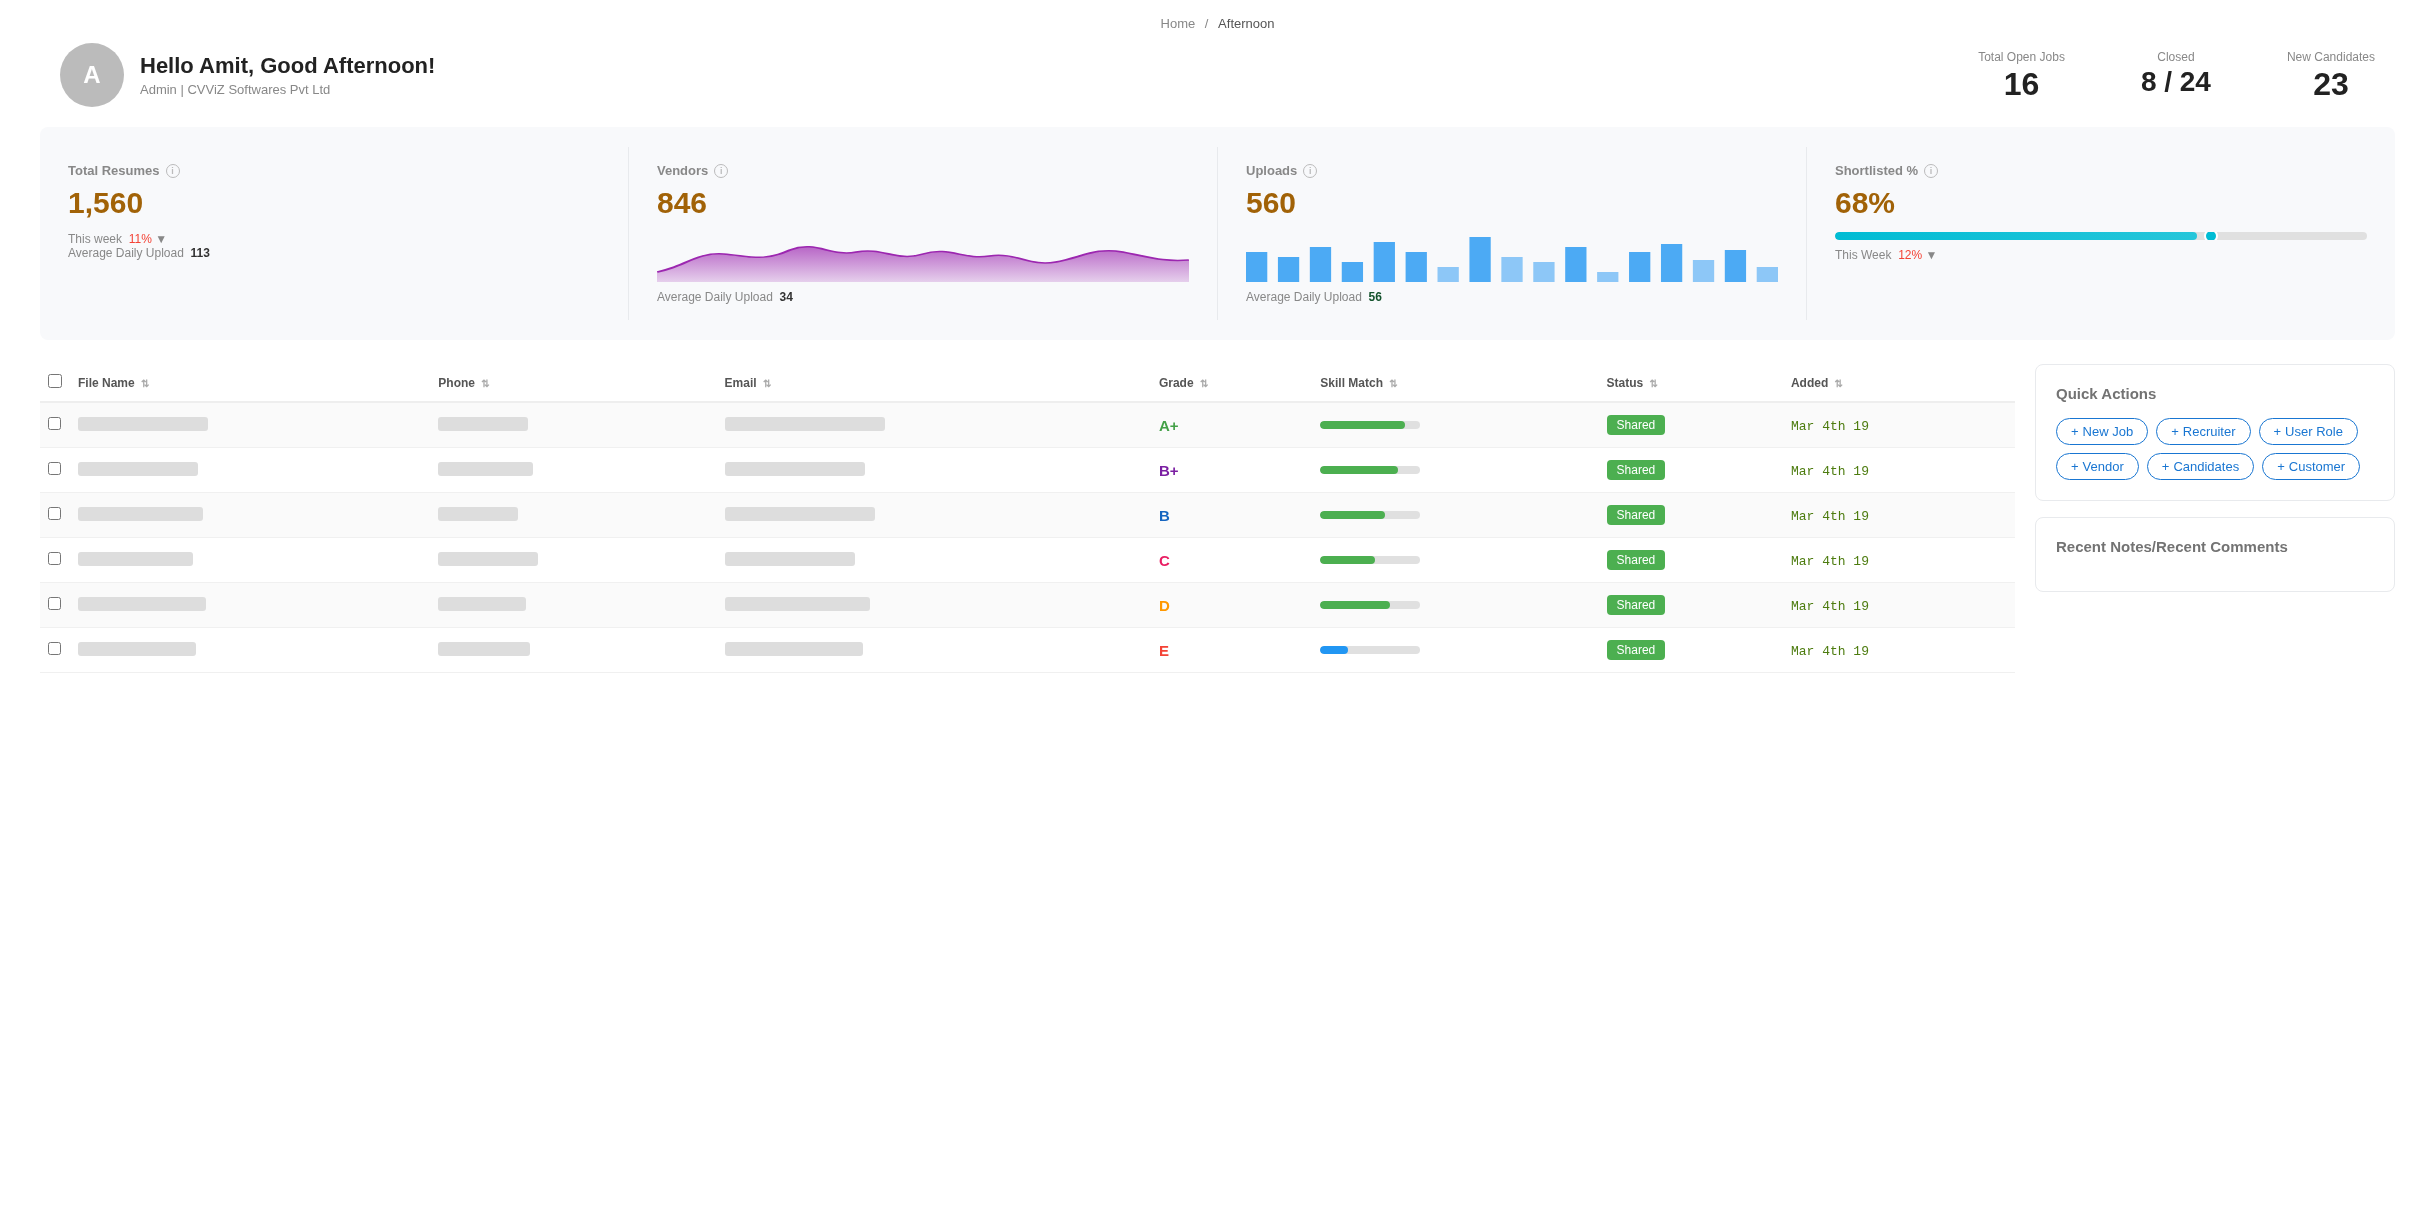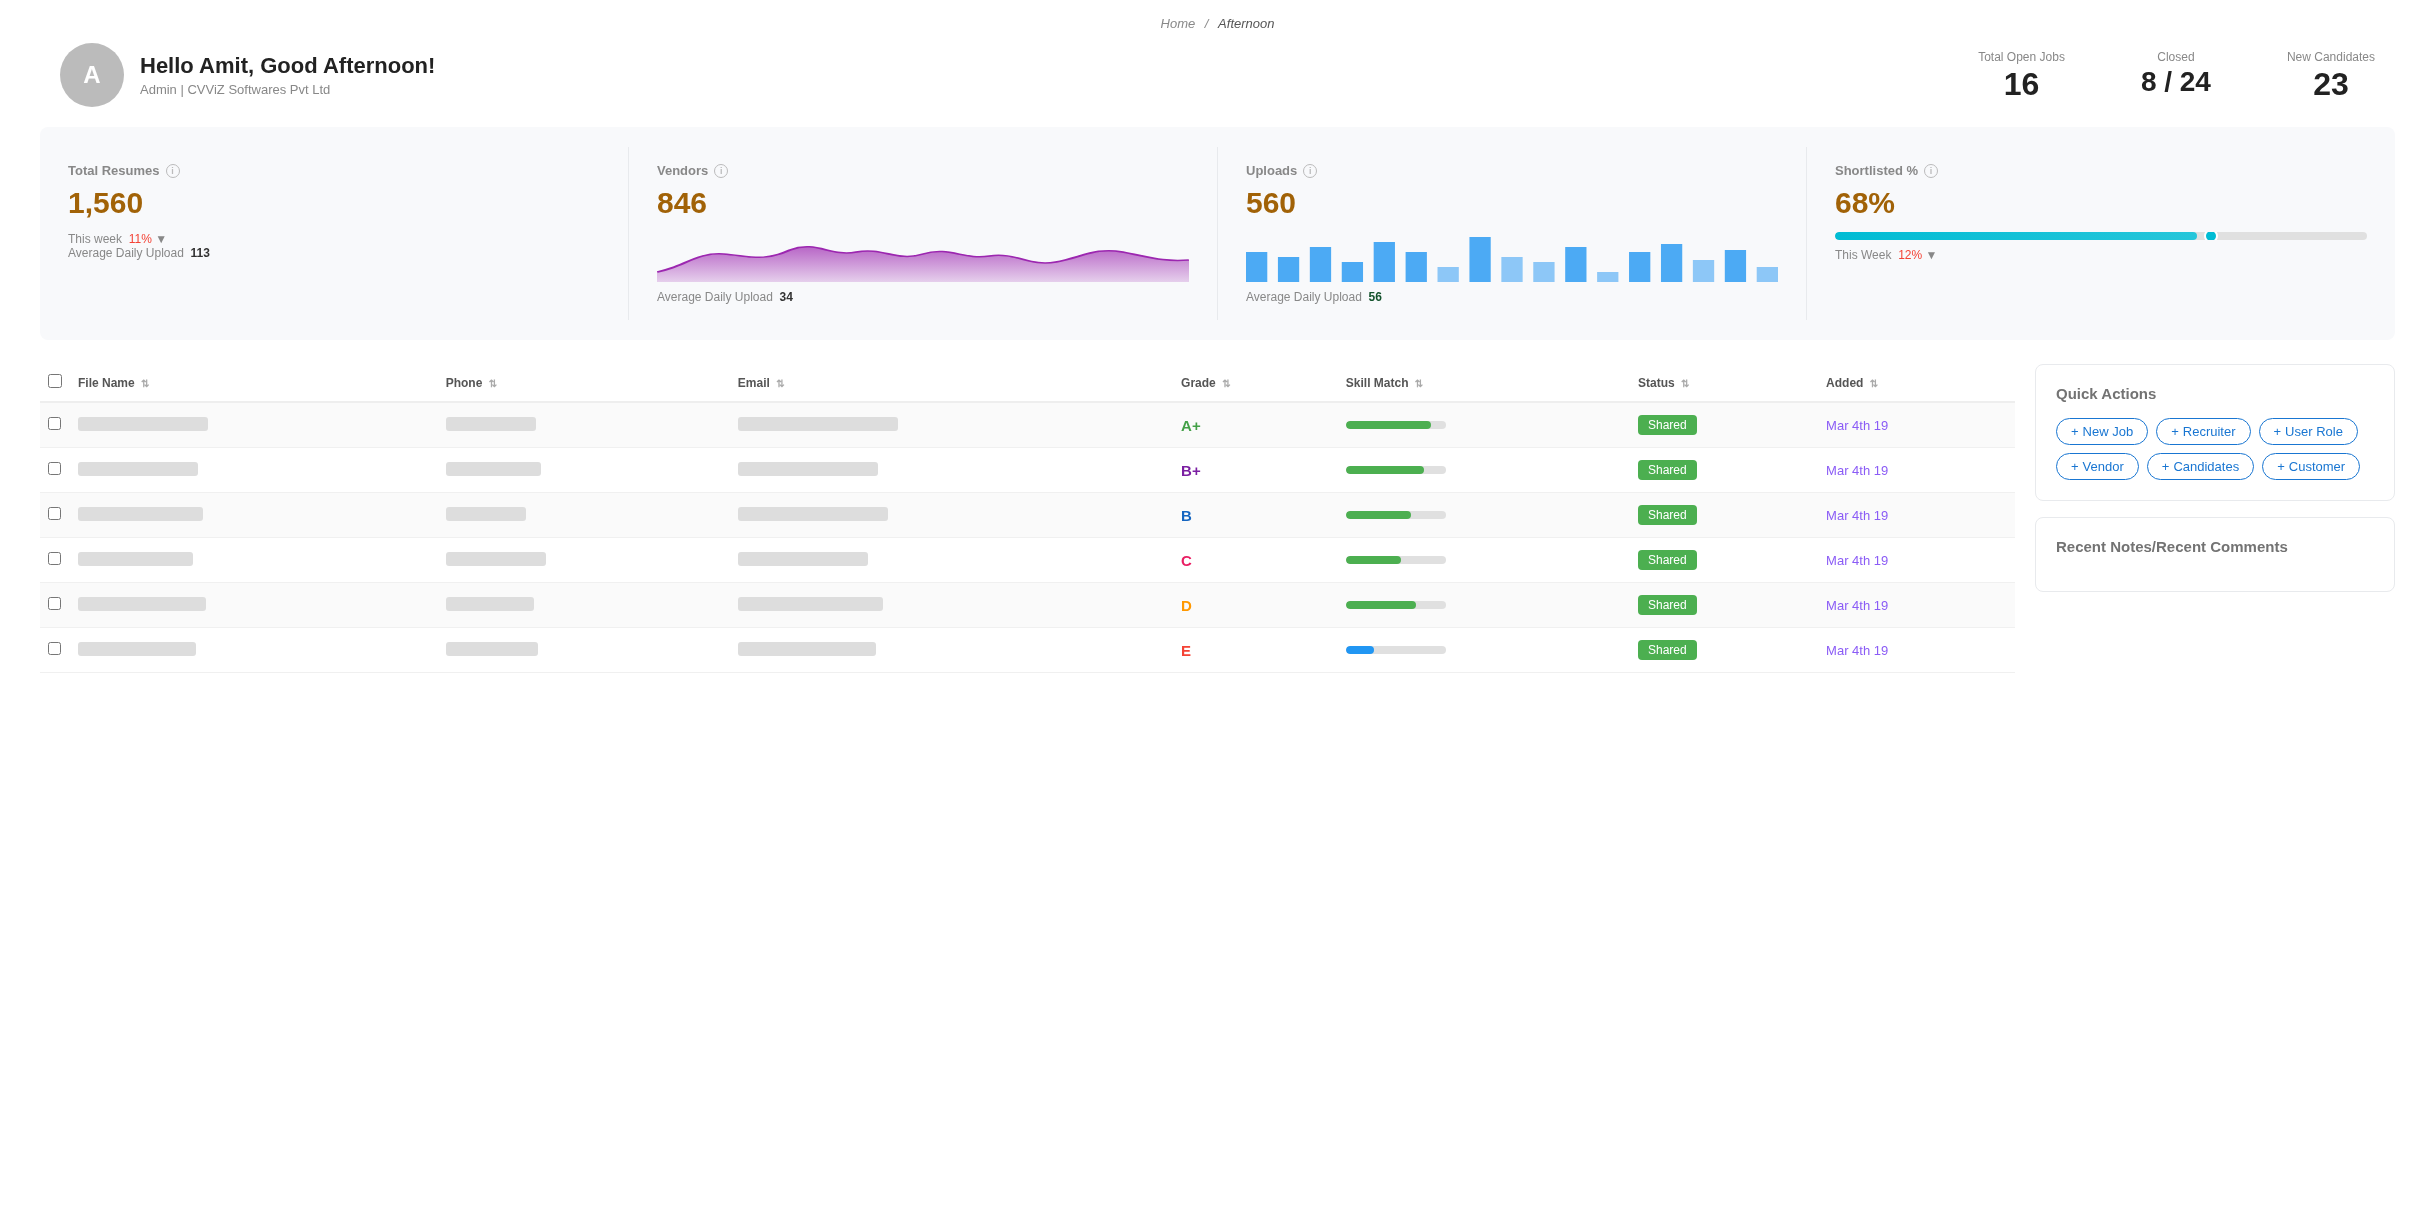--- a/index.html
+++ b/index.html
@@ -2,21 +2,21 @@
 <html><head>
   <meta charset="utf-8">
   <style>
     * { box-sizing: border-box; margin: 0; padding: 0; }
     body { font-family: -apple-system, BlinkMacSystemFont, 'Segoe UI', sans-serif; background: #f0f2f5; color: #333; font-size: 14px; }
 
     .page-wrapper { background: #fff; min-height: 100vh; padding: 16px 20px; }
 
     
     .breadcrumb { text-align: center; color: #888; font-size: 13px; margin-bottom: 12px; }
-    .breadcrumb span { color: #888; font-style: italic; }
+    .breadcrumb span { color: #888; }
     .breadcrumb .sep { margin: 0 6px; }
     .breadcrumb .current { color: #555; font-weight: 500; }
 
     
     .header { display: flex; align-items: center; justify-content: space-between; margin-bottom: 20px; padding: 0 40px; }
     .header-left { display: flex; align-items: center; gap: 16px; }
     .avatar { width: 64px; height: 64px; border-radius: 50%; background: #bbb; display: flex; align-items: center; justify-content: center; color: #fff; font-size: 24px; font-weight: 600; flex-shrink: 0; }
     .header-greeting { font-size: 22px; font-weight: 600; color: #222; }
     .header-sub { font-size: 13px; color: #888; margin-top: 3px; }
     .header-stats { display: flex; gap: 76px; align-items: flex-start; }
@@ -60,21 +60,21 @@
     .grade-aplus { color: #43a047; }
     .grade-bplus { color: #7b1fa2; }
     .grade-b { color: #1565c0; }
     .grade-c { color: #e91e63; }
     .grade-d { color: #ff9800; }
     .grade-e { color: #f44336; }
     .skill-bar-wrap { width: 100px; height: 8px; background: #e0e0e0; border-radius: 4px; overflow: hidden; }
     .skill-bar-fill { height: 100%; border-radius: 4px; background: #4caf50; }
     .skill-bar-fill.blue { background: #2196f3; }
     .status-badge { background: #4caf50; color: #fff; border-radius: 4px; padding: 3px 10px; font-size: 12px; font-weight: 500; display: inline-block; }
-    .date-text { color: #8b5cf6; font-size: 13px; white-space: nowrap; }
+    .date-text { color: #4d7c0f; font-size: 13px; white-space: nowrap; font-family: Liberation Mono, monospace; }
     .select-all-checkbox { width: 14px; height: 14px; }
 
     
     .right-panel { width: 360px; flex-shrink: 0; }
     .quick-actions-card { background: #fff; border: 1px solid #e8eaed; border-radius: 8px; padding: 20px; margin-bottom: 16px; }
     .panel-title { font-size: 15px; font-weight: 600; color: #737373; margin-bottom: 16px; }
     .action-buttons { display: flex; flex-wrap: wrap; gap: 8px; }
     .action-btn { border: 1.5px solid #1976d2; color: #1976d2; background: #fff; border-radius: 16px; padding: 5px 14px; font-size: 13px; cursor: pointer; display: flex; align-items: center; gap: 4px; }
     .recent-notes-card { background: #fff; border: 1px solid #e8eaed; border-radius: 8px; padding: 20px; }
   </style>

